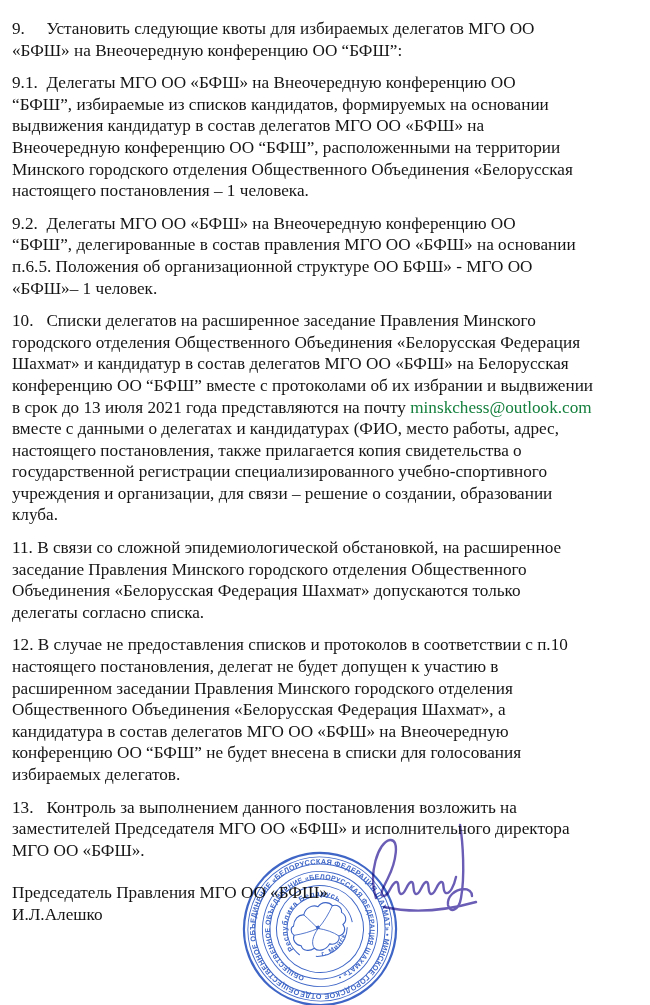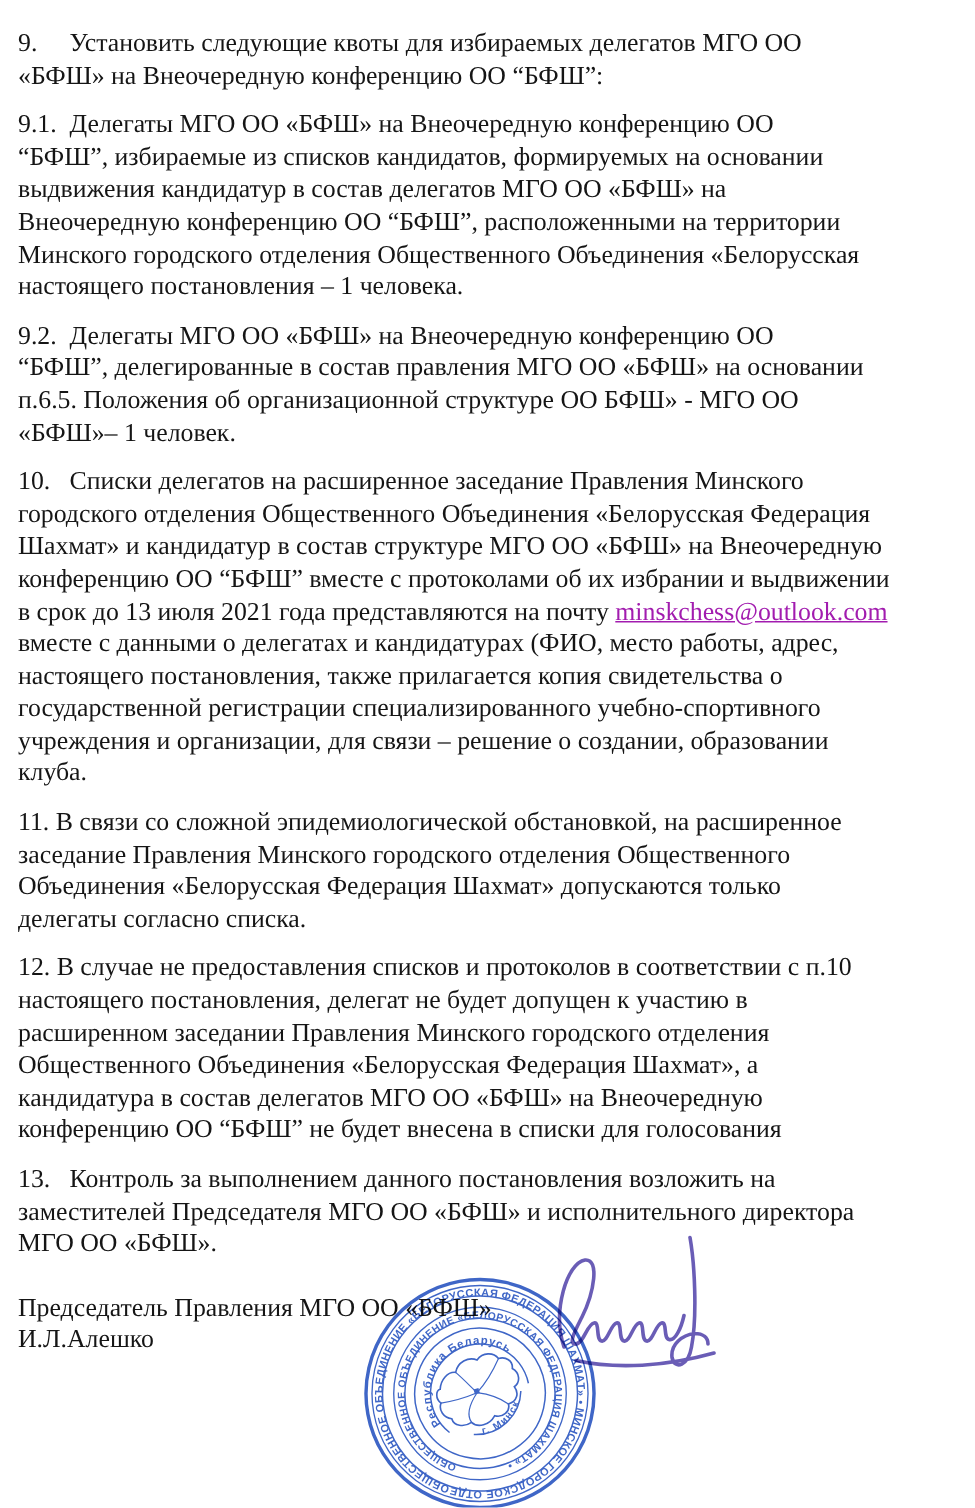--- a/index.html
+++ b/index.html
@@ -18,22 +18,21 @@
     font-size:17.2px;
     z-index:1;
   }
   .para { margin:0 0 11px 0; }
   .line {
     white-space:pre;
     line-height:21.6px;
     height:21.6px;
   }
   .link {
-    color:#a21caf;
-    text-decoration:underline;
+    color:#15803d;
     cursor:pointer;
   }
   .sig-row {
     display:flex;
     justify-content:flex-end;
     width:584px;
     margin-top:21px;
     line-height:21.6px;
     flex-direction:column;
   }
@@ -76,21 +75,21 @@
       <div class="line">9.2.  Делегаты МГО ОО «БФШ» на Внеочередную конференцию ОО</div>
       <div class="line">“БФШ”, делегированные в состав правления МГО ОО «БФШ» на основании</div>
       <div class="line">п.6.5. Положения об организационной структуре ОО БФШ» - МГО ОО</div>
       <div class="line">«БФШ»– 1 человек.</div>
     </div>
 
   <div class="para">
     <div>
         <div class="line">10.   Списки делегатов на расширенное заседание Правления Минского</div>
         <div class="line">городского отделения Общественного Объединения «Белорусская Федерация</div>
-        <div class="line">Шахмат» и кандидатур в состав структуре МГО ОО «БФШ» на Внеочередную</div>
+        <div class="line">Шахмат» и кандидатур в состав делегатов МГО ОО «БФШ» на Белорусская</div>
         <div class="line">конференцию ОО “БФШ” вместе с протоколами об их избрании и выдвижении</div>
       </div>
     <div class="line"><span>в срок до 13 июля 2021 года представляются на почту </span><a class="link">minskchess@outlook.com</a></div>
     <div>
         <div class="line">вместе с данными о делегатах и кандидатурах (ФИО, место работы, адрес,</div>
         <div class="line">настоящего постановления, также прилагается копия свидетельства о</div>
         <div class="line">государственной регистрации специализированного учебно-спортивного</div>
         <div class="line">учреждения и организации, для связи – решение о создании, образовании</div>
         <div class="line">клуба.</div>
       </div>
@@ -103,20 +102,21 @@
       <div class="line">делегаты согласно списка.</div>
     </div>
 
   <div class="para">
       <div class="line">12. В случае не предоставления списков и протоколов в соответствии с п.10</div>
       <div class="line">настоящего постановления, делегат не будет допущен к участию в</div>
       <div class="line">расширенном заседании Правления Минского городского отделения</div>
       <div class="line">Общественного Объединения «Белорусская Федерация Шахмат», а</div>
       <div class="line">кандидатура в состав делегатов МГО ОО «БФШ» на Внеочередную</div>
       <div class="line">конференцию ОО “БФШ” не будет внесена в списки для голосования</div>
+      <div class="line">избираемых делегатов.</div>
     </div>
 
   <div class="para">
       <div class="line">13.   Контроль за выполнением данного постановления возложить на</div>
       <div class="line">заместителей Председателя МГО ОО «БФШ» и исполнительного директора</div>
       <div class="line">МГО ОО «БФШ».</div>
     </div>
 
   <div class="sig-row">
     <span>Председатель Правления МГО ОО «БФШ»</span>

